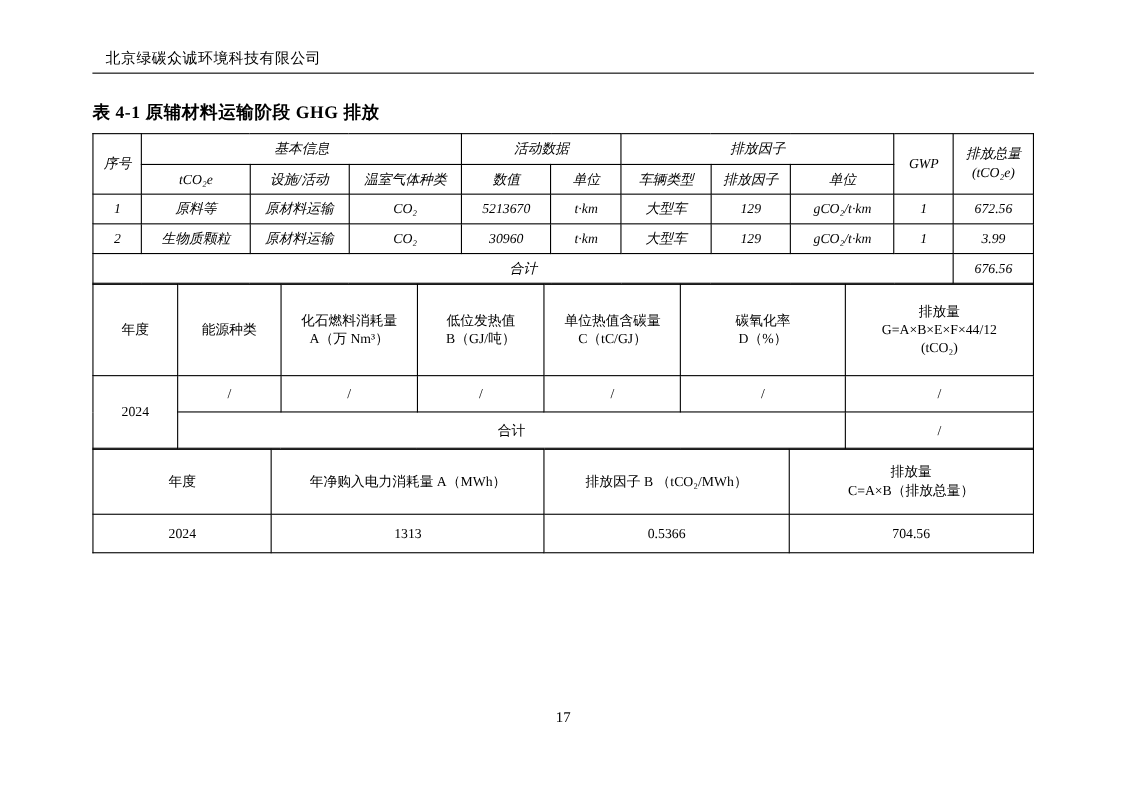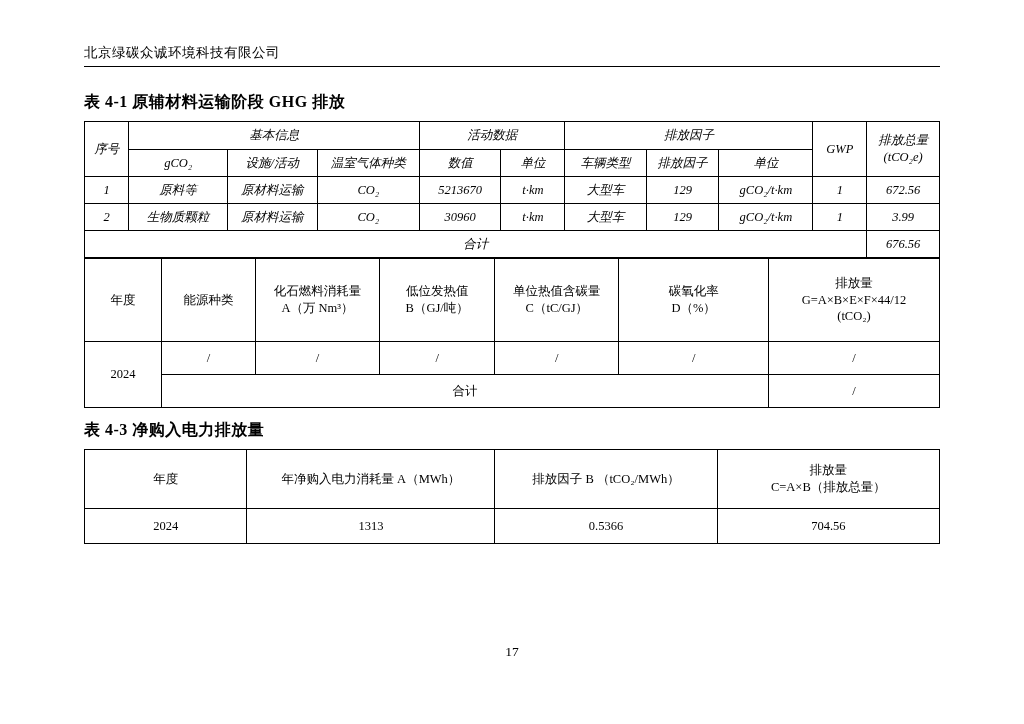--- a/index.html
+++ b/index.html
@@ -27,21 +27,21 @@
     left: 84px;
     right: 84px;
     display: flex;
     justify-content: space-between;
     align-items: flex-end;
     font-size: 13.5px;
     color: #000;
     padding-bottom: 4px;
     border-bottom: 1.2px solid #000;
   }
-  .header-left { letter-spacing: 0.5px; }
+  .header-left { letter-spacing: 0.5px; margin-left: 12px; }
   .header-right { letter-spacing: 0.3px; }
 
   .content {
     position: absolute;
     top: 86px;
     left: 84px;
     right: 84px;
   }
 
   h2.section {
@@ -134,21 +134,21 @@
         <td colspan="3">基本信息</td>
         <td colspan="2">活动数据</td>
         <td colspan="3">排放因子</td>
         <td rowspan="2">GWP</td>
         <td rowspan="2">
           <div>排放总量</div>
           <div>(tCO₂e)</div>
         </td>
       </tr>
       <tr>
-        <td>gCO₂</td>
+        <td>tCO₂e</td>
         <td>设施/活动</td>
         <td>温室气体种类</td>
         <td>数值</td>
         <td>单位</td>
         <td>车辆类型</td>
         <td>排放因子</td>
         <td>单位</td>
       </tr>
       <tr>
         <td>1</td>
@@ -230,21 +230,20 @@
         <td>/</td>
         <td>/</td>
       </tr>
       <tr class="sumrow">
         <td colspan="5">合计</td>
         <td>/</td>
       </tr>
     </tbody>
       </table>
 
-    <div class="tbl-caption" style="margin-top:12px;">表 4-3  净购入电力排放量</div>
 
     <table id="t43">
       <colgroup>
         <col style="width:19%">
         <col style="width:29%">
         <col style="width:26%">
         <col style="width:26%">
       </colgroup>
       <tbody>
           <tr class="hdr">

